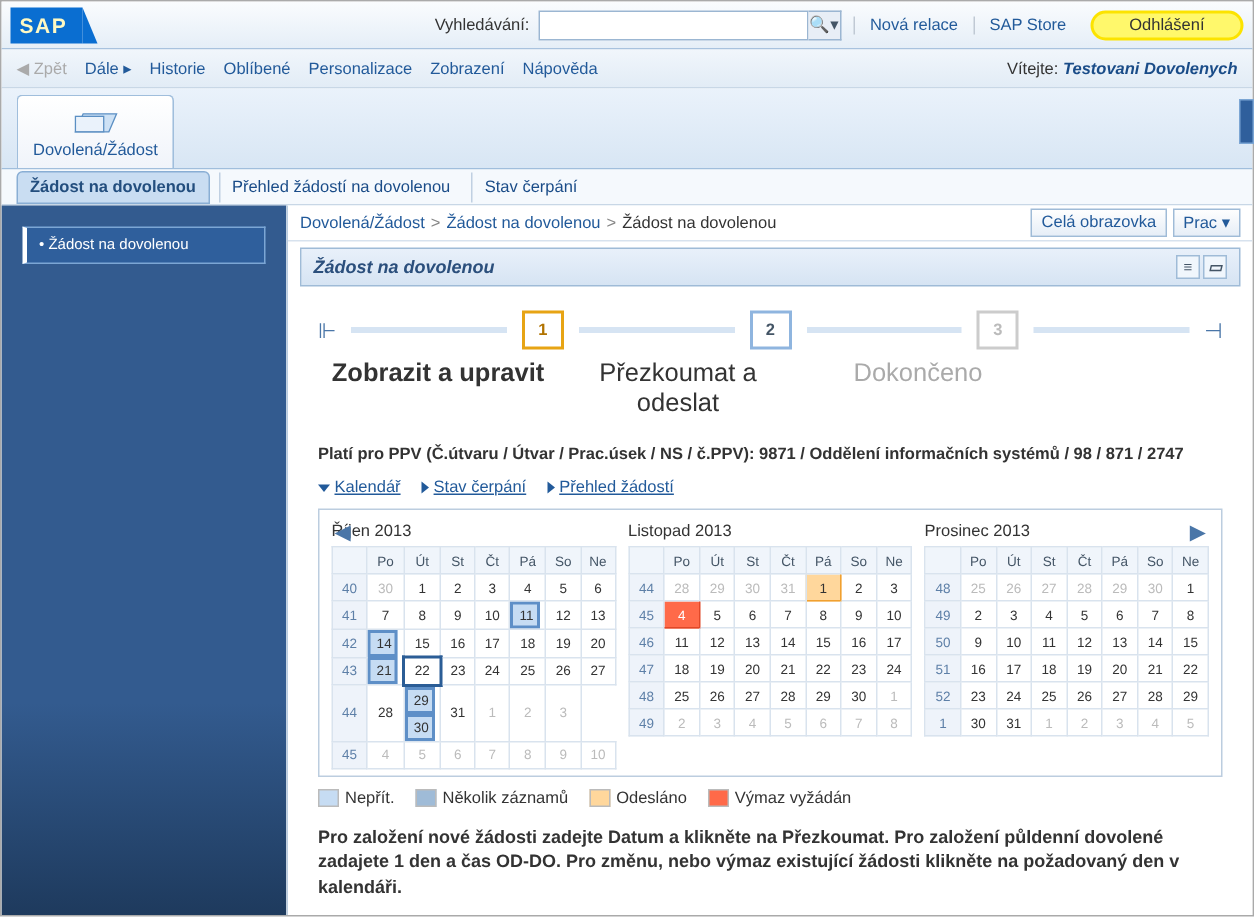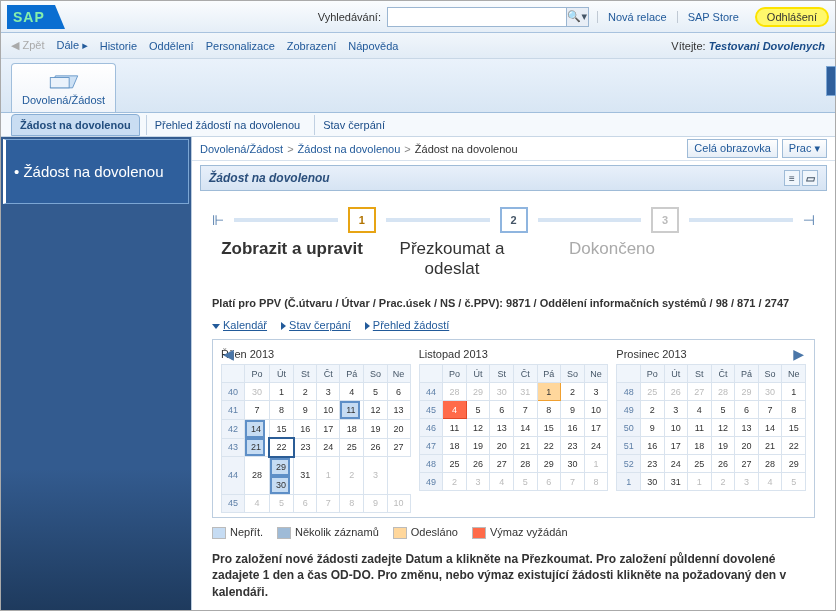--- a/index.html
+++ b/index.html
@@ -1,41 +1,41 @@
 <!DOCTYPE html>
 <html><head>
 <meta charset="utf-8">
 <style>
 *{box-sizing:border-box;margin:0;padding:0;}
 body{font-family:Arial,Helvetica,sans-serif;font-size:11px;color:#333;background:#fff;width:836px;height:611px;overflow:hidden;border:1px solid #aaa;}
 .topbar{height:32px;background:linear-gradient(#fafcfe,#e5eef7);border-bottom:1px solid #a8c2de;display:flex;align-items:center;padding:0 6px;}
-.sap-logo{background:#0a6ed1;color:#86efac;font-weight:bold;font-size:14px;padding:4px 10px 4px 6px;letter-spacing:1px;position:relative;margin-right:4px;}
+.sap-logo{background:#0a6ed1;color:#fef9c3;font-weight:bold;font-size:14px;padding:4px 10px 4px 6px;letter-spacing:1px;position:relative;margin-right:4px;}
 .sap-logo:after{content:"";position:absolute;right:-10px;top:0;border-top:24px solid transparent;border-left:10px solid #0a6ed1;}
 .topbar .spacer{flex:1;}
 .search-label{margin:0 6px;color:#333;}
 .search-input{border:1px solid #9bb6d2;height:20px;width:180px;padding:0 4px;}
 .search-btn{border:1px solid #9bb6d2;border-left:none;height:20px;width:22px;background:#e8eef6;color:#456;display:inline-flex;align-items:center;justify-content:center;}
 .top-links{display:flex;align-items:center;margin-left:8px;}
 .top-links a{color:#225a9a;text-decoration:none;padding:0 10px;border-left:1px solid #c0c9d4;}
-.logout{background:#fff86b;border:2px solid #fce300;border-radius:12px;padding:2px 10px;color:#333;margin-left:6px;}
+.logout{background:#fff86b;border:2px solid #fce300;border-radius:12px;padding:2px 24px;color:#333;margin-left:6px;}
 .navbar{height:26px;background:linear-gradient(#f1f6fb,#e2ecf6);display:flex;align-items:center;padding:0 10px;font-size:11px;border-bottom:1px solid #c8d7e6;}
 .navbar .nlink{color:#225a9a;margin-right:12px;text-decoration:none;}
 .navbar .disabled{color:#aaa;}
 .navbar .welcome{margin-left:auto;color:#333;}
 .navbar .welcome b{font-style:italic;color:#1a4c88;}
 .tabstrip{height:54px;background:linear-gradient(#eaf2fb,#d8e6f4);border-bottom:1px solid #a0bedc;display:flex;align-items:flex-end;padding:0 10px;}
 .tab{background:linear-gradient(#fff,#f0f4fa);border:1px solid #a0bedc;border-bottom:none;border-radius:4px 4px 0 0;padding:4px 10px 6px;font-size:11px;color:#225a9a;display:flex;flex-direction:column;align-items:center;}
 .tab-ico{width:38px;height:26px;border:1px solid transparent;}
 .subtabs{height:24px;background:#f5f9fd;border-bottom:1px solid #c8d7e6;display:flex;align-items:center;padding:0 10px;font-size:11px;gap:6px;}
 .subtabs .stab{color:#1a4c88;padding:4px 8px;border-left:1px solid #c0d0e2;}
 .subtabs .stab:first-child{border-left:none;}
 .subtabs .stab.active{background:#c9ddf2;border:1px solid #89aed4;border-radius:4px 4px 0 0;font-weight:bold;color:#234e7e;}
 .main{display:flex;height:474px;}
 .sidebar{width:190px;background:linear-gradient(to bottom,#335b8f 0%,#335b8f 70%,#1e3a5d 100%);color:#fff;}
-.sidebar .item{background:#2f5f9c;border:1px solid #7ca6d4;border-left:3px solid #fff;padding:23px 8px;margin:2px;font-size:15px;}
+.sidebar .item{background:#2f5f9c;border:1px solid #7ca6d4;border-left:3px solid #fff;padding:6px 8px;margin:14px;font-size:10px;}
 .content{flex:1;background:#fff;border-left:1px solid #bccddf;display:flex;flex-direction:column;overflow:hidden;}
 .bc-bar{display:flex;align-items:center;height:26px;padding:2px 8px;border-bottom:1px solid #d7e2ee;font-size:11px;}
 .bc-bar a{color:#225a9a;text-decoration:none;}
 .bc-bar .sep{margin:0 4px;color:#888;}
 .bc-right{margin-left:auto;display:flex;gap:4px;}
 .bc-right .btn{border:1px solid #9fbbd7;background:linear-gradient(#fefefe,#e6eef7);padding:2px 6px;color:#225a9a;}
 .panel{margin:4px 8px 0;padding-bottom:8px;}
 .panel-header{background:linear-gradient(#e8f0fa,#d6e4f3);border:1px solid #9fbbd7;padding:4px 8px;font-size:12px;color:#2b4f7c;font-style:italic;font-weight:bold;display:flex;align-items:center;}
 .panel-header .hicons{margin-left:auto;display:flex;gap:2px;}
 .hicons div{width:16px;height:16px;border:1px solid #9fbbd7;background:#f0f6fc;display:flex;align-items:center;justify-content:center;font-size:10px;color:#456;}
@@ -98,21 +98,21 @@
     <a href="#">Nová relace</a>
     <a href="#">SAP Store</a>
   </div>
   <div class="logout">Odhlášení</div>
 </div>
 
 <div class="navbar">
   <span class="nlink disabled"><span>◀ </span><span>Zpět</span></span>
   <span class="nlink"><span>Dále</span><span> ▸</span></span>
   <a class="nlink">Historie</a>
-  <a class="nlink">Oddělení</a>
+  <a class="nlink">Oblíbené</a>
   <a class="nlink">Personalizace</a>
   <a class="nlink">Zobrazení</a>
   <a class="nlink">Nápověda</a>
   <span class="welcome"><span>Vítejte:</span> <b>Testovani Dovolenych</b></span>
 </div>
 
 <div class="tabstrip">
   <div class="tab">
     <svg class="tab-ico" viewBox="0 0 40 28">
         <polygon points="4,22 10,8 36,8 30,22" fill="#cde1f5" stroke="#5b8fc3"></polygon>

